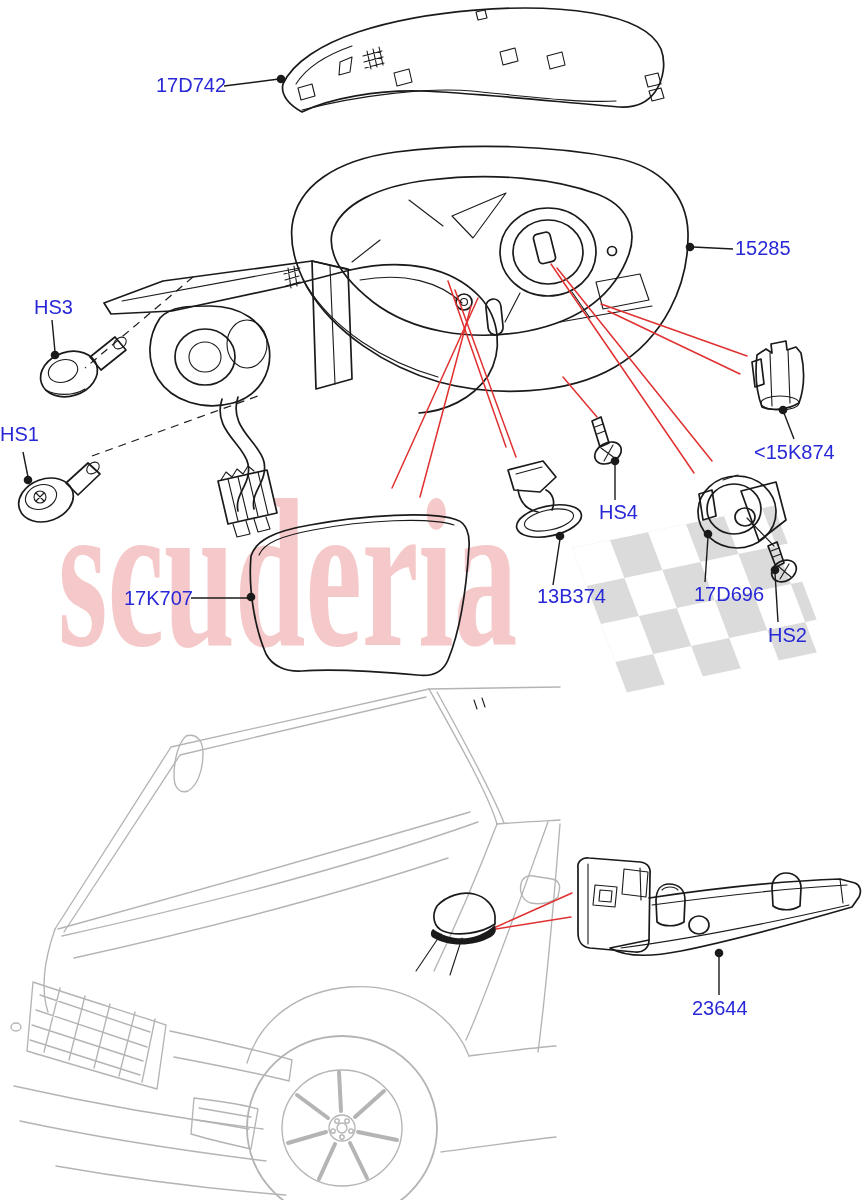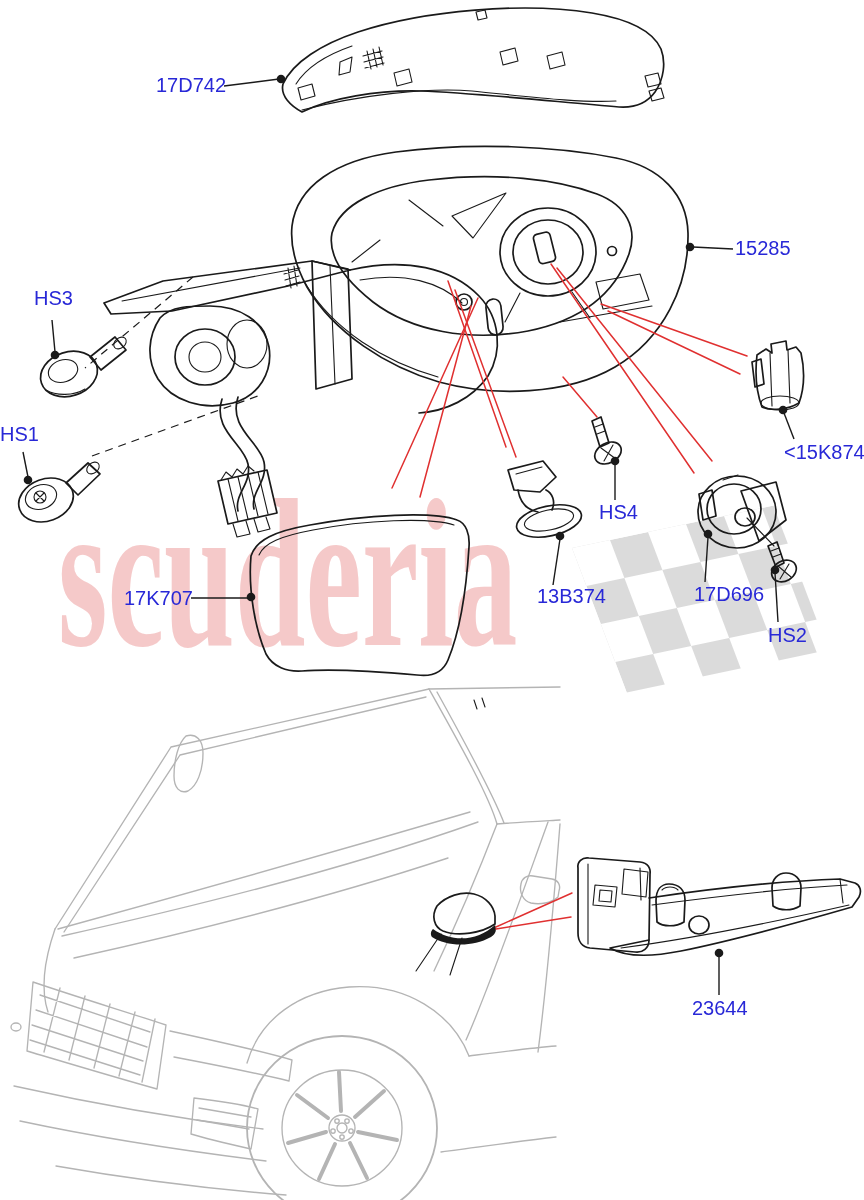--- a/index.html
+++ b/index.html
@@ -277,23 +277,23 @@
         <circle class="dot" cx="783" cy="410" r="4.3"></circle>
       <path class="lead" d="M778,622 L775,573"></path>
         <circle class="dot" cx="775" cy="570" r="4.3"></circle>
       <path class="lead" d="M719,995 L719,957"></path>
         <circle class="dot" cx="719" cy="953" r="4.3"></circle>
     </g>
   </svg>
 
   <div class="label" style="left:156px;top:74px">17D742</div>
   <div class="label" style="left:735px;top:237px">15285</div>
-  <div class="label" style="left:34px;top:287px">HS3</div>
+  <div class="label" style="left:34px;top:296px">HS3</div>
   <div class="label" style="left:0;top:423px">HS1</div>
   <div class="label" style="left:124px;top:587px">17K707</div>
   <div class="label" style="left:537px;top:585px">13B374</div>
   <div class="label" style="left:599px;top:501px">HS4</div>
   <div class="label" style="left:694px;top:583px">17D696</div>
-  <div class="label" style="left:784px;top:441px">&lt;15K874</div>
+  <div class="label" style="left:754px;top:441px">&lt;15K874</div>
   <div class="label" style="left:768px;top:624px">HS2</div>
   <div class="label" style="left:692px;top:997px">23644</div>
 
 </div>
 
 </body></html>

